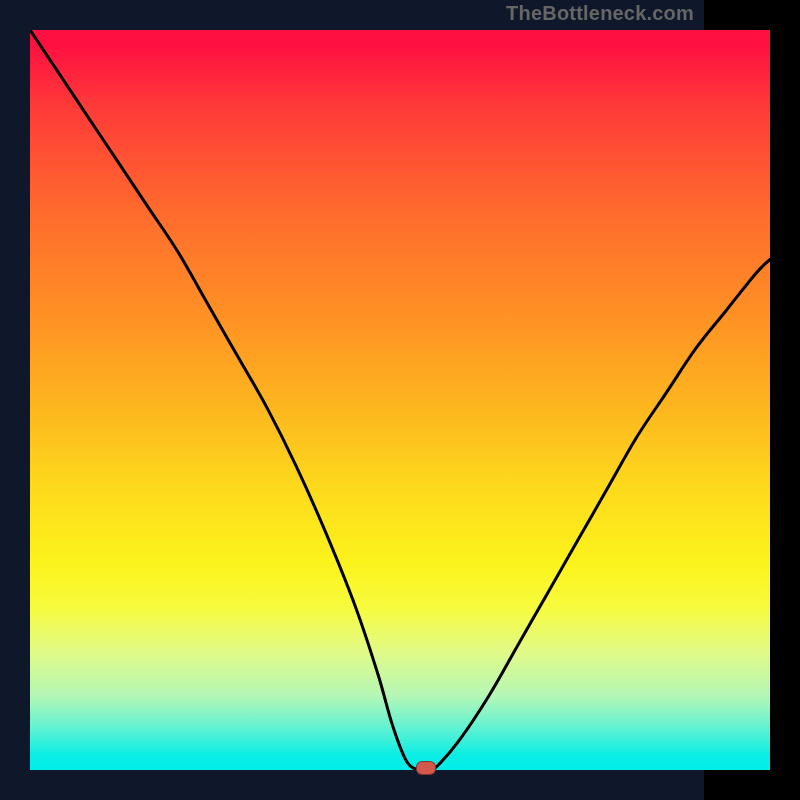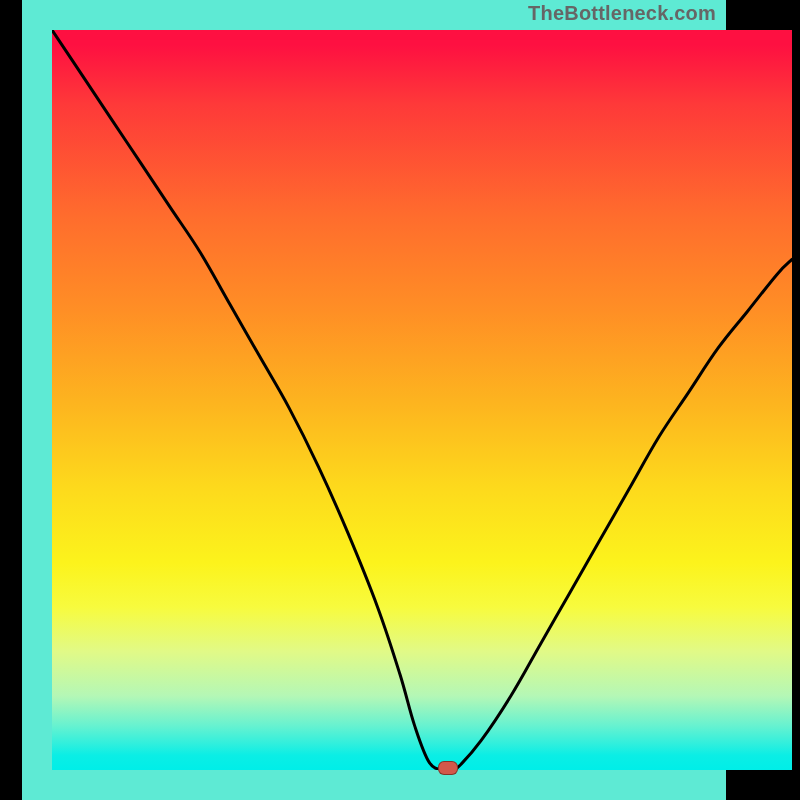--- a/index.html
+++ b/index.html
@@ -7,22 +7,21 @@
     padding: 0;
     width: 800px;
     height: 800px;
     background: #000;
     overflow: hidden;
   }
   .outer {
     position: relative;
     width: 704px;
     height: 800px;
-    background: #5eead4;
-    margin-left: 22px;
+    background: #0f172a;
   }
   .attribution {
     position: absolute;
     top: 2px;
     right: 10px;
     color: #666;
     font-family: Arial, Helvetica, sans-serif;
     font-size: 20px;
     font-weight: 600;
     letter-spacing: 0.2px;

